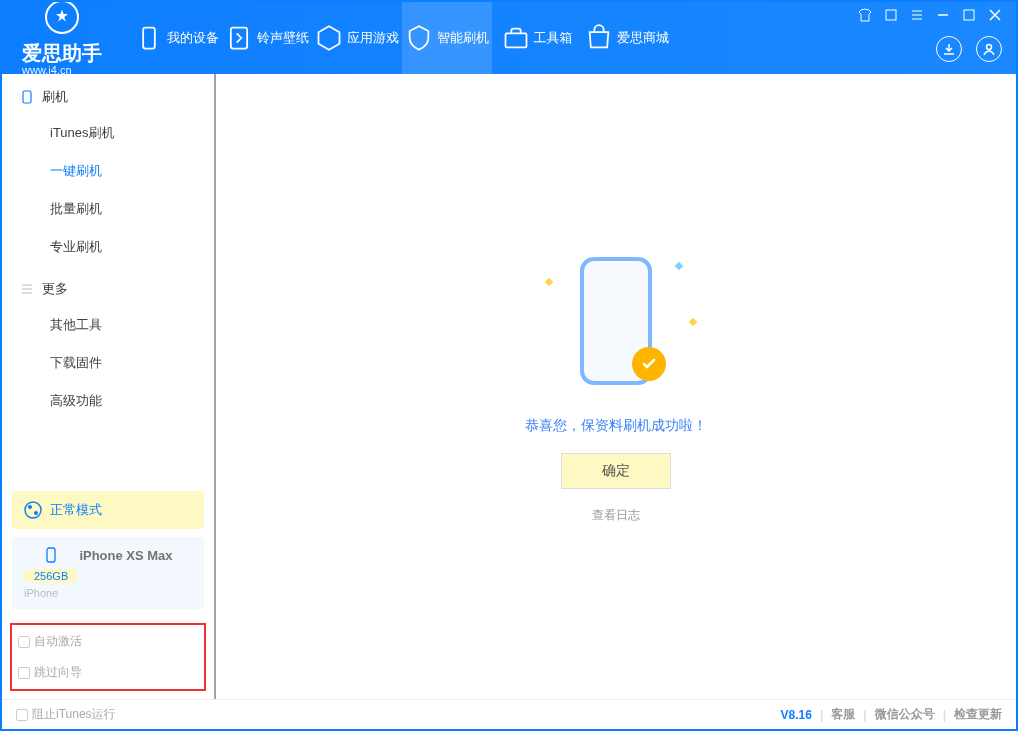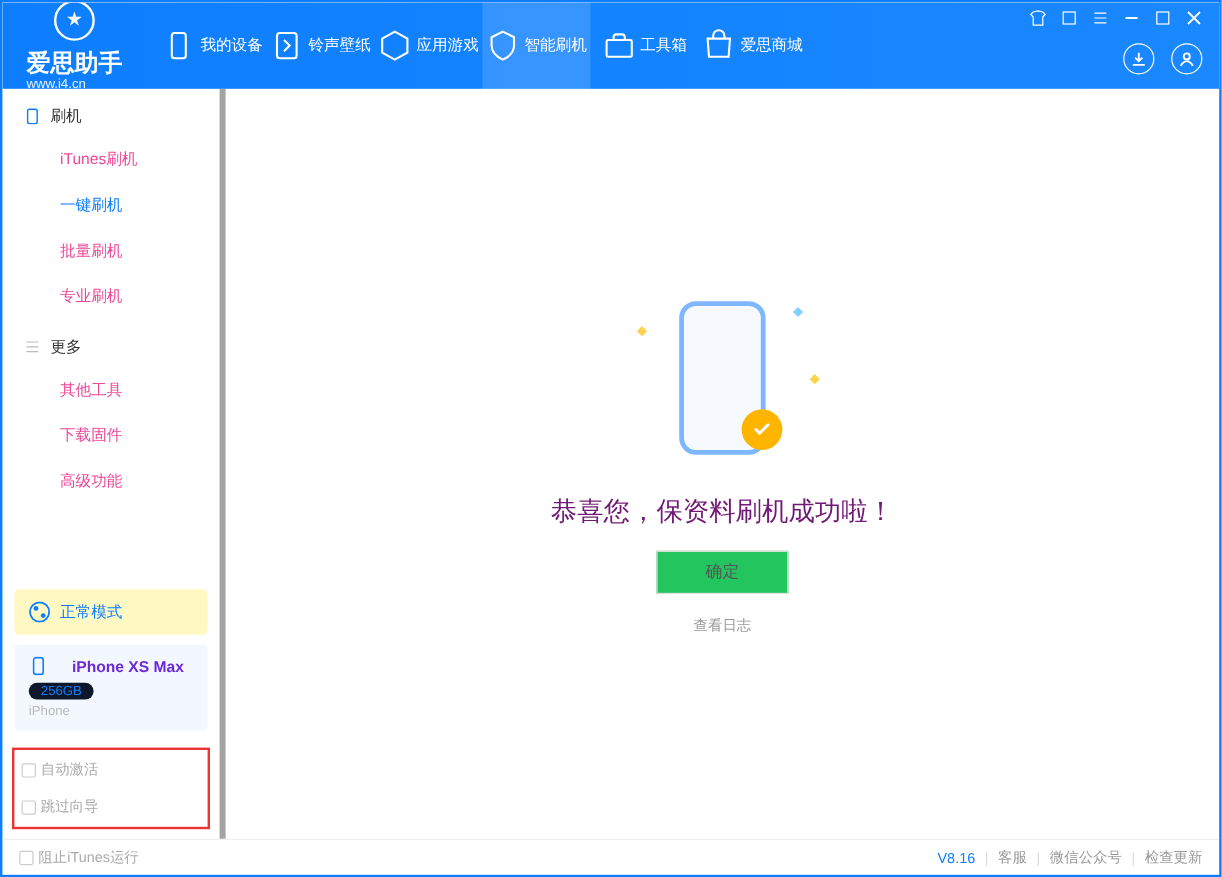--- a/index.html
+++ b/index.html
@@ -18,52 +18,52 @@
 .nav-item.active { background: rgba(255,255,255,.15); }
 .nav-item svg { width: 28px; height: 28px; }
 .header-right { position: absolute; right: 14px; top: 0; height: 100%; display: flex; flex-direction: column; justify-content: space-between; padding: 6px 0 12px; align-items: flex-end; }
 .win-controls { display: flex; gap: 12px; }
 .win-controls span, .win-controls svg { cursor: pointer; width: 14px; height: 14px; display: inline-flex; align-items: center; justify-content: center; }
 .header-icons { display: flex; gap: 14px; }
 .circle-btn { width: 26px; height: 26px; border: 1.5px solid #fff; border-radius: 50%; display: flex; align-items: center; justify-content: center; cursor: pointer; }
 
 
 .body { flex: 1; display: flex; min-height: 0; }
-.sidebar { width: 186px; border-right: 5px solid #a3a3a3; display: flex; flex-direction: column; font-size: 13px; color: #555; }
+.sidebar { width: 214px; border-right: 2px solid #a3a3a3; display: flex; flex-direction: column; font-size: 13px; color: #555; }
 .side-section-title { display: flex; align-items: center; gap: 8px; padding: 14px 18px 8px; color: #333; font-weight: 500; }
 .side-list { display: flex; flex-direction: column; }
-.side-item { padding: 10px 10px 10px 48px; cursor: pointer; color: #ec4899; }
+.side-item { padding: 10px 10px 10px 48px; cursor: pointer; color: #404040; }
 .side-item.active { color: #0d7eff; }
 .side-spacer { flex: 1; }
 .side-card { margin: 6px 10px; background: #fef9c3; border-radius: 4px; padding: 10px 12px; display: flex; align-items: center; gap: 8px; font-size: 13px; }
 .side-device { margin: 2px 10px 6px; background: #f3f8ff; border-radius: 4px; padding: 10px 12px; }
-.device-row1 { display: flex; align-items: center; gap: 20px; color: #6d28d9; font-weight: 600; font-size: 13px; }
-.device-size { display: inline-block; background: #0f172a; color: #0d7eff; border-radius: 10px; padding: 1px 10px; font-size: 11px; margin-top: 6px; }
+.device-row1 { display: flex; align-items: center; gap: 20px; color: #737373; font-weight: 600; font-size: 13px; justify-content: center; }
+.device-size { display: inline-block; background: #fef9c3; color: #0d7eff; border-radius: 10px; padding: 1px 10px; font-size: 11px; margin-top: 6px; }
 .device-type { color: #bbb; font-size: 11px; margin-top: 4px; }
 .side-checks { border: 2px solid #e33; margin: 8px; padding: 8px 6px; display: flex; gap: 14px; font-size: 12px; color: #aaa; flex-direction: column; }
 .chk { display: flex; align-items: center; gap: 4px; cursor: pointer; }
 .chk-box { width: 12px; height: 12px; border: 1px solid #ccc; border-radius: 2px; }
 
 
 .main { flex: 1; display: flex; flex-direction: column; align-items: center; justify-content: center; gap: 18px; }
 .illust { position: relative; width: 160px; height: 150px; }
 .phone { position: absolute; left: 44px; top: 8px; width: 72px; height: 128px; border: 4px solid #7fb7ff; border-radius: 14px; background: #f6faff; }
 .badge { position: absolute; right: 30px; bottom: 18px; width: 34px; height: 34px; background: #ffb400; border-radius: 50%; display: flex; align-items: center; justify-content: center; }
 .spark { position: absolute; width: 6px; height: 6px; background: #ffd24d; transform: rotate(45deg); }
 .spark.s1 { left: 10px; top: 30px; }
 .spark.s2 { right: 14px; top: 14px; background: #7fd0ff; }
 .spark.s3 { right: 0px; top: 70px; }
-.msg { font-size: 22px; color: #701a75; }
-.btn-ok { border: 1px solid #ddd; background: #22c55e; padding: 8px 40px; font-size: 14px; color: #555; cursor: pointer; }
+.msg { font-size: 14px; color: #3b82f6; }
+.btn-ok { border: 1px solid #ddd; background: #fef9c3; padding: 8px 40px; font-size: 14px; color: #555; cursor: pointer; }
 .link { color: #999; font-size: 12px; cursor: pointer; }
 
 
 .footer { height: 30px; border-top: 1px solid #eee; display: flex; align-items: center; padding: 0 14px; font-size: 12px; color: #aaa; gap: 16px; }
 .footer .chk-box { border-color: #ccc; }
-.footer-right { margin-left: auto; display: flex; align-items: center; gap: 8px; color: #999; }
+.footer-right { margin-left: auto; display: flex; align-items: center; gap: 8px; color: #999; font-weight: bold; }
 .footer-right .sep { color: #ddd; }
 .footer-right span { cursor: pointer; }
 .ver { color: #0d7eff; }
 </style>
 </head>
 <body>
 
 <div class="header">
   <div class="logo-wrap">
     <div class="logo-circle">

